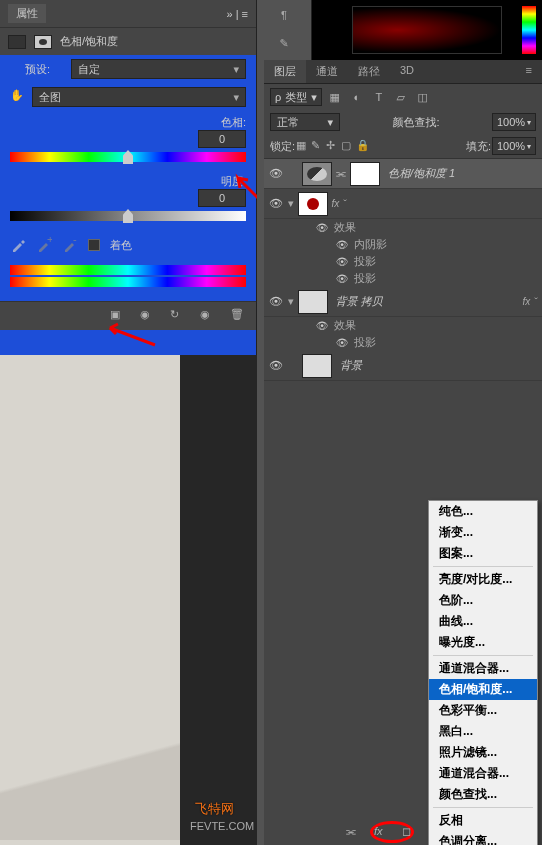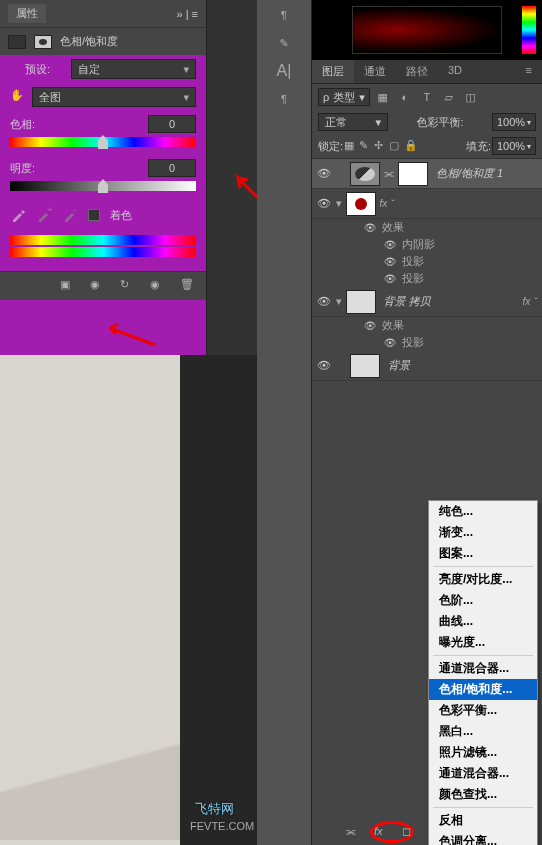--- a/index.html
+++ b/index.html
@@ -1,34 +1,34 @@
 <!DOCTYPE html>
 <html><head>
 <meta charset="utf-8">
 <style>
 * { margin: 0; padding: 0; box-sizing: border-box; font-family: "Microsoft YaHei", sans-serif; font-size: 11px; }
 body { background: #323232; color: #ccc; width: 542px; height: 845px; overflow: hidden; position: relative; }
 
-.left-panel { position: absolute; left: 0; top: 0; width: 207px; height: 355px; background: #a21caf; border-right: 1px solid #222; }
+.left-panel { position: absolute; left: 0; top: 0; width: 257px; height: 355px; background: #1d4ed8; border-right: 1px solid #222; }
 .panel-header { background: #454545; padding: 4px 8px; display: flex; justify-content: space-between; align-items: center; border-bottom: 1px solid #333; }
 .panel-header .tab { background: #535353; padding: 2px 8px; }
 .panel-header .collapse { cursor: pointer; }
 .icon-row { padding: 6px 8px; display: flex; align-items: center; gap: 8px; background: #454545; }
 .icon-box { width: 18px; height: 14px; background: #333; border: 1px solid #222; display: inline-block; }
 .icon-mask { width: 18px; height: 14px; background: #ccc; border: 1px solid #222; position: relative; }
 .icon-mask::after { content: ''; position: absolute; left: 4px; top: 3px; width: 8px; height: 6px; background: #333; border-radius: 50%; }
 
 .form-row { display: flex; align-items: center; padding: 4px 10px; gap: 6px; }
 .label { width: 40px; color: #ccc; margin-left: 15px; }
 .select { flex: 1; background: #3a3a3a; border: 1px solid #222; padding: 2px 6px; color: #ccc; height: 20px; display: flex; align-items: center; justify-content: space-between; }
 .select::after { content: '▾'; color: #aaa; }
 .hand { width: 16px; height: 16px; color: #ccc; }
 
 .slider-group { padding: 4px 10px 8px; }
-.slider-top { display: flex; justify-content: space-between; align-items: center; }
+.slider-top { display: flex; justify-content: space-between; align-items: flex-end; flex-direction: column; }
 .num-input { width: 48px; background: #3a3a3a; border: 1px solid #222; color: #ccc; padding: 1px 4px; text-align: center; height: 18px; }
 .hue-bar { height: 10px; background: linear-gradient(to right, red, yellow, lime, cyan, blue, magenta, red); margin-top: 4px; position: relative; }
 .sat-bar { height: 10px; background: linear-gradient(to right, #888, #f00); margin-top: 4px; position: relative; }
 .light-bar { height: 10px; background: linear-gradient(to right, #000, #888, #fff); margin-top: 4px; position: relative; }
 .thumb { position: absolute; top: -2px; width: 10px; height: 14px; background: #ccc; clip-path: polygon(50% 0, 100% 40%, 100% 100%, 0 100%, 0 40%); transform: translateX(-50%); }
 
 .eyedrop-row { padding: 8px 10px; display: flex; gap: 10px; align-items: center; }
 .drop { width: 16px; height: 16px; opacity: 0.7; }
 .checkbox { width: 12px; height: 12px; border: 1px solid #666; background: #333; }
 
@@ -37,31 +37,31 @@
 
 .footer-icons { padding: 6px; display: flex; justify-content: flex-end; gap: 10px; background: #454545; border-top: 1px solid #333; margin-top: 8px; }
 .fi { width: 20px; height: 16px; opacity: 0.8; }
 
 .arrow-red { position: absolute; color: #f00; font-size: 40px; pointer-events: none; }
 
 .canvas-area { position: absolute; left: 0; top: 355px; width: 180px; height: 490px; background: #d8d5ce; }
 .canvas-dark { position: absolute; left: 180px; top: 355px; width: 77px; height: 490px; background: #262626; }
 .canvas-tri { position: absolute; left: 0; top: 700px; width: 180px; height: 140px; background: linear-gradient(165deg, #d8d5ce 48%, #c8c4bd 50%); }
 
-.watermark { position: absolute; left: 195px; top: 800px; color: #7dd3fc; font-size: 13px; pointer-events: none; text-shadow: 0 0 2px #000; }
+.watermark { position: absolute; left: 195px; top: 800px; color: #f97316; font-size: 13px; pointer-events: none; text-shadow: 0 0 2px #000; }
 .watermark-sub { position: absolute; left: 190px; top: 820px; color: #aaa; font-size: 11px; }
 
 .toolbar { position: absolute; left: 257px; top: 0; width: 55px; height: 845px; background: #535353; border-right: 1px solid #222; }
 .tool { width: 30px; height: 26px; margin: 2px auto; display: flex; align-items: center; justify-content: center; opacity: 0.7; }
 
 .right-top { position: absolute; right: 0; top: 0; width: 230px; height: 60px; background: #000; }
 .color-picker { position: absolute; right: 40px; top: 6px; width: 150px; height: 48px; background: radial-gradient(ellipse at 30% 50%, #800 0%, #000 70%); border: 1px solid #333; }
 .hue-strip { position: absolute; right: 6px; top: 6px; width: 14px; height: 48px; background: linear-gradient(to bottom, red, yellow, lime, cyan, blue, magenta, red); }
 
-.layers-panel { position: absolute; right: 0; top: 60px; width: 230px; bottom: 0; background: #454545; }
+.layers-panel { position: absolute; right: 0; top: 60px; width: 278px; bottom: 0; background: #454545; }
 .layers-tabs { display: flex; background: #383838; border-bottom: 1px solid #222; }
 .layers-tabs .ltab { padding: 4px 10px; color: #aaa; cursor: pointer; }
 .layers-tabs .ltab.active { background: #454545; color: #ccc; }
 
 .filter-row { display: flex; align-items: center; padding: 4px 6px; gap: 4px; }
 .type-select { background: #3a3a3a; border: 1px solid #222; padding: 1px 4px; height: 18px; display: flex; align-items: center; gap: 4px; }
 .type-select::after { content: '▾'; }
 .ficon { width: 18px; height: 16px; opacity: 0.8; display: flex; align-items: center; justify-content: center; }
 
 .mode-row { display: flex; align-items: center; padding: 3px 6px; justify-content: space-between; }
@@ -228,21 +228,21 @@
     <span class="ficon">◐</span>
     <span class="ficon">T</span>
     <span class="ficon">▱</span>
     <span class="ficon">◫</span>
   </div>
 
   <div class="mode-row">
     <div class="mode-sel">
         <span>正常</span>
       </div>
-    <span>色彩平衡:</span>
+    <span>颜色查找:</span>
     <div class="pct">
         <span>100%</span>
       </div>
   </div>
 
   <div class="lock-row">
     <span>锁定:</span>
     <span class="lock-ic">▦</span>
     <span class="lock-ic">✎</span>
     <span class="lock-ic">✢</span>

